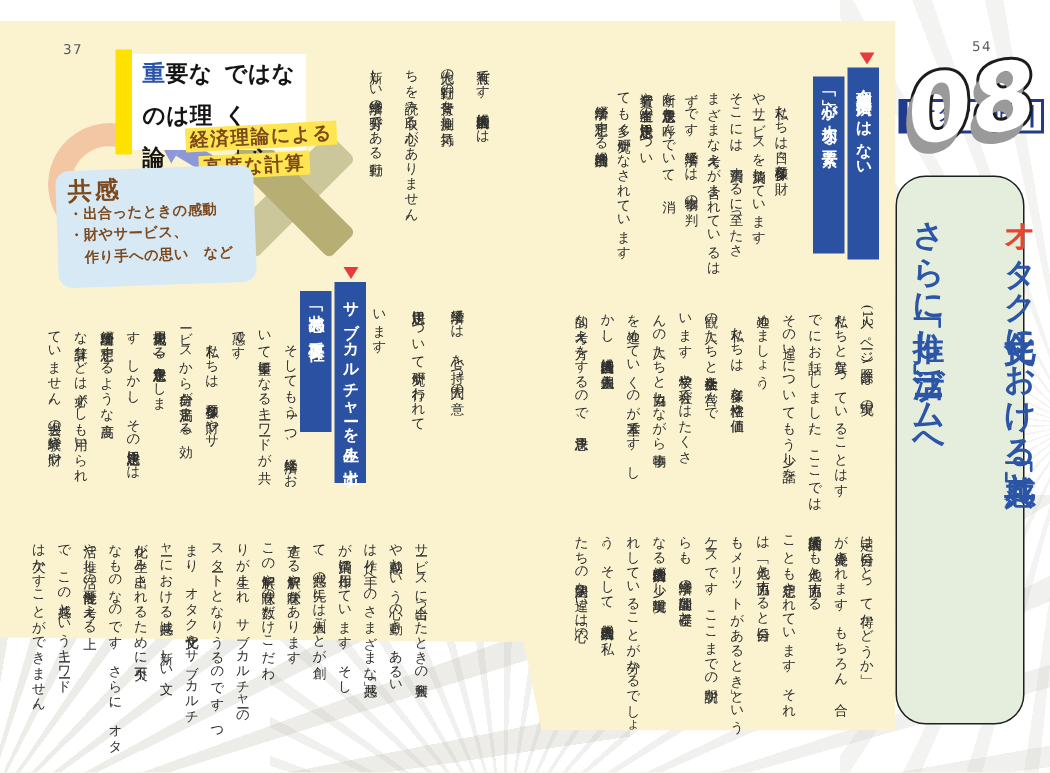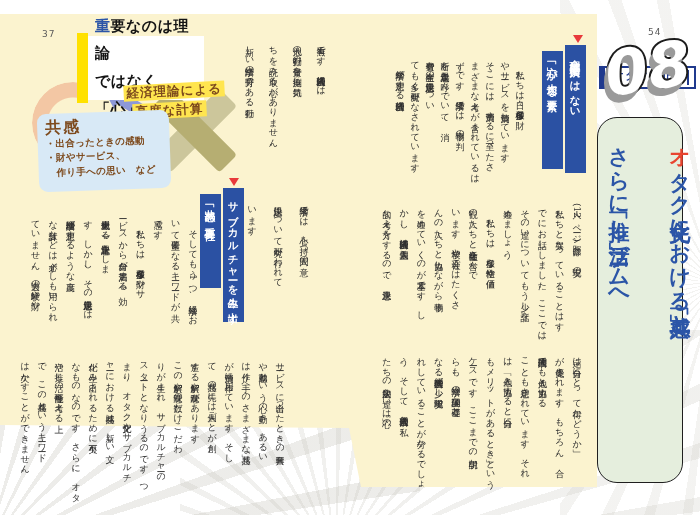--- a/index.html
+++ b/index.html
@@ -87,21 +87,21 @@
     font-family:"DejaVu Sans","Liberation Sans",sans-serif;
   }
   #chapter-title .tcol{line-height:35px;white-space:nowrap;}
   #chapter-title .tcol2{padding-block-start:26px;}
   .accent-first{color:#e8442f;}
 
   
   #ltitle-bar{position:absolute;z-index:3;left:77px;top:33px;width:11px;height:70px;background:#ffe100;}
   #ltitle-box{
     position:absolute;z-index:3;left:88px;top:36px;width:116px;height:64px;
-    background:#ffffff;display:flex;flex-direction:column;justify-content:center;
+    background:#ffffff;display:flex;justify-content:center;
     padding-left:7px;box-sizing:border-box;
   }
   #ltitle-box .tline{font-size:15px;font-weight:bold;color:#141414;line-height:1.85;letter-spacing:.5px;}
 
   
   #ring{
     position:absolute;z-index:2;left:32px;top:82px;width:82px;height:82px;border-radius:50%;
     background:conic-gradient(from 15deg, rgba(0,0,0,0) 0 62deg, #f3c7a4 62deg 360deg);
     -webkit-mask:radial-gradient(circle closest-side, transparent 0 25px, #000 26px);
     mask:radial-gradient(circle closest-side, transparent 0 25px, #000 26px);

